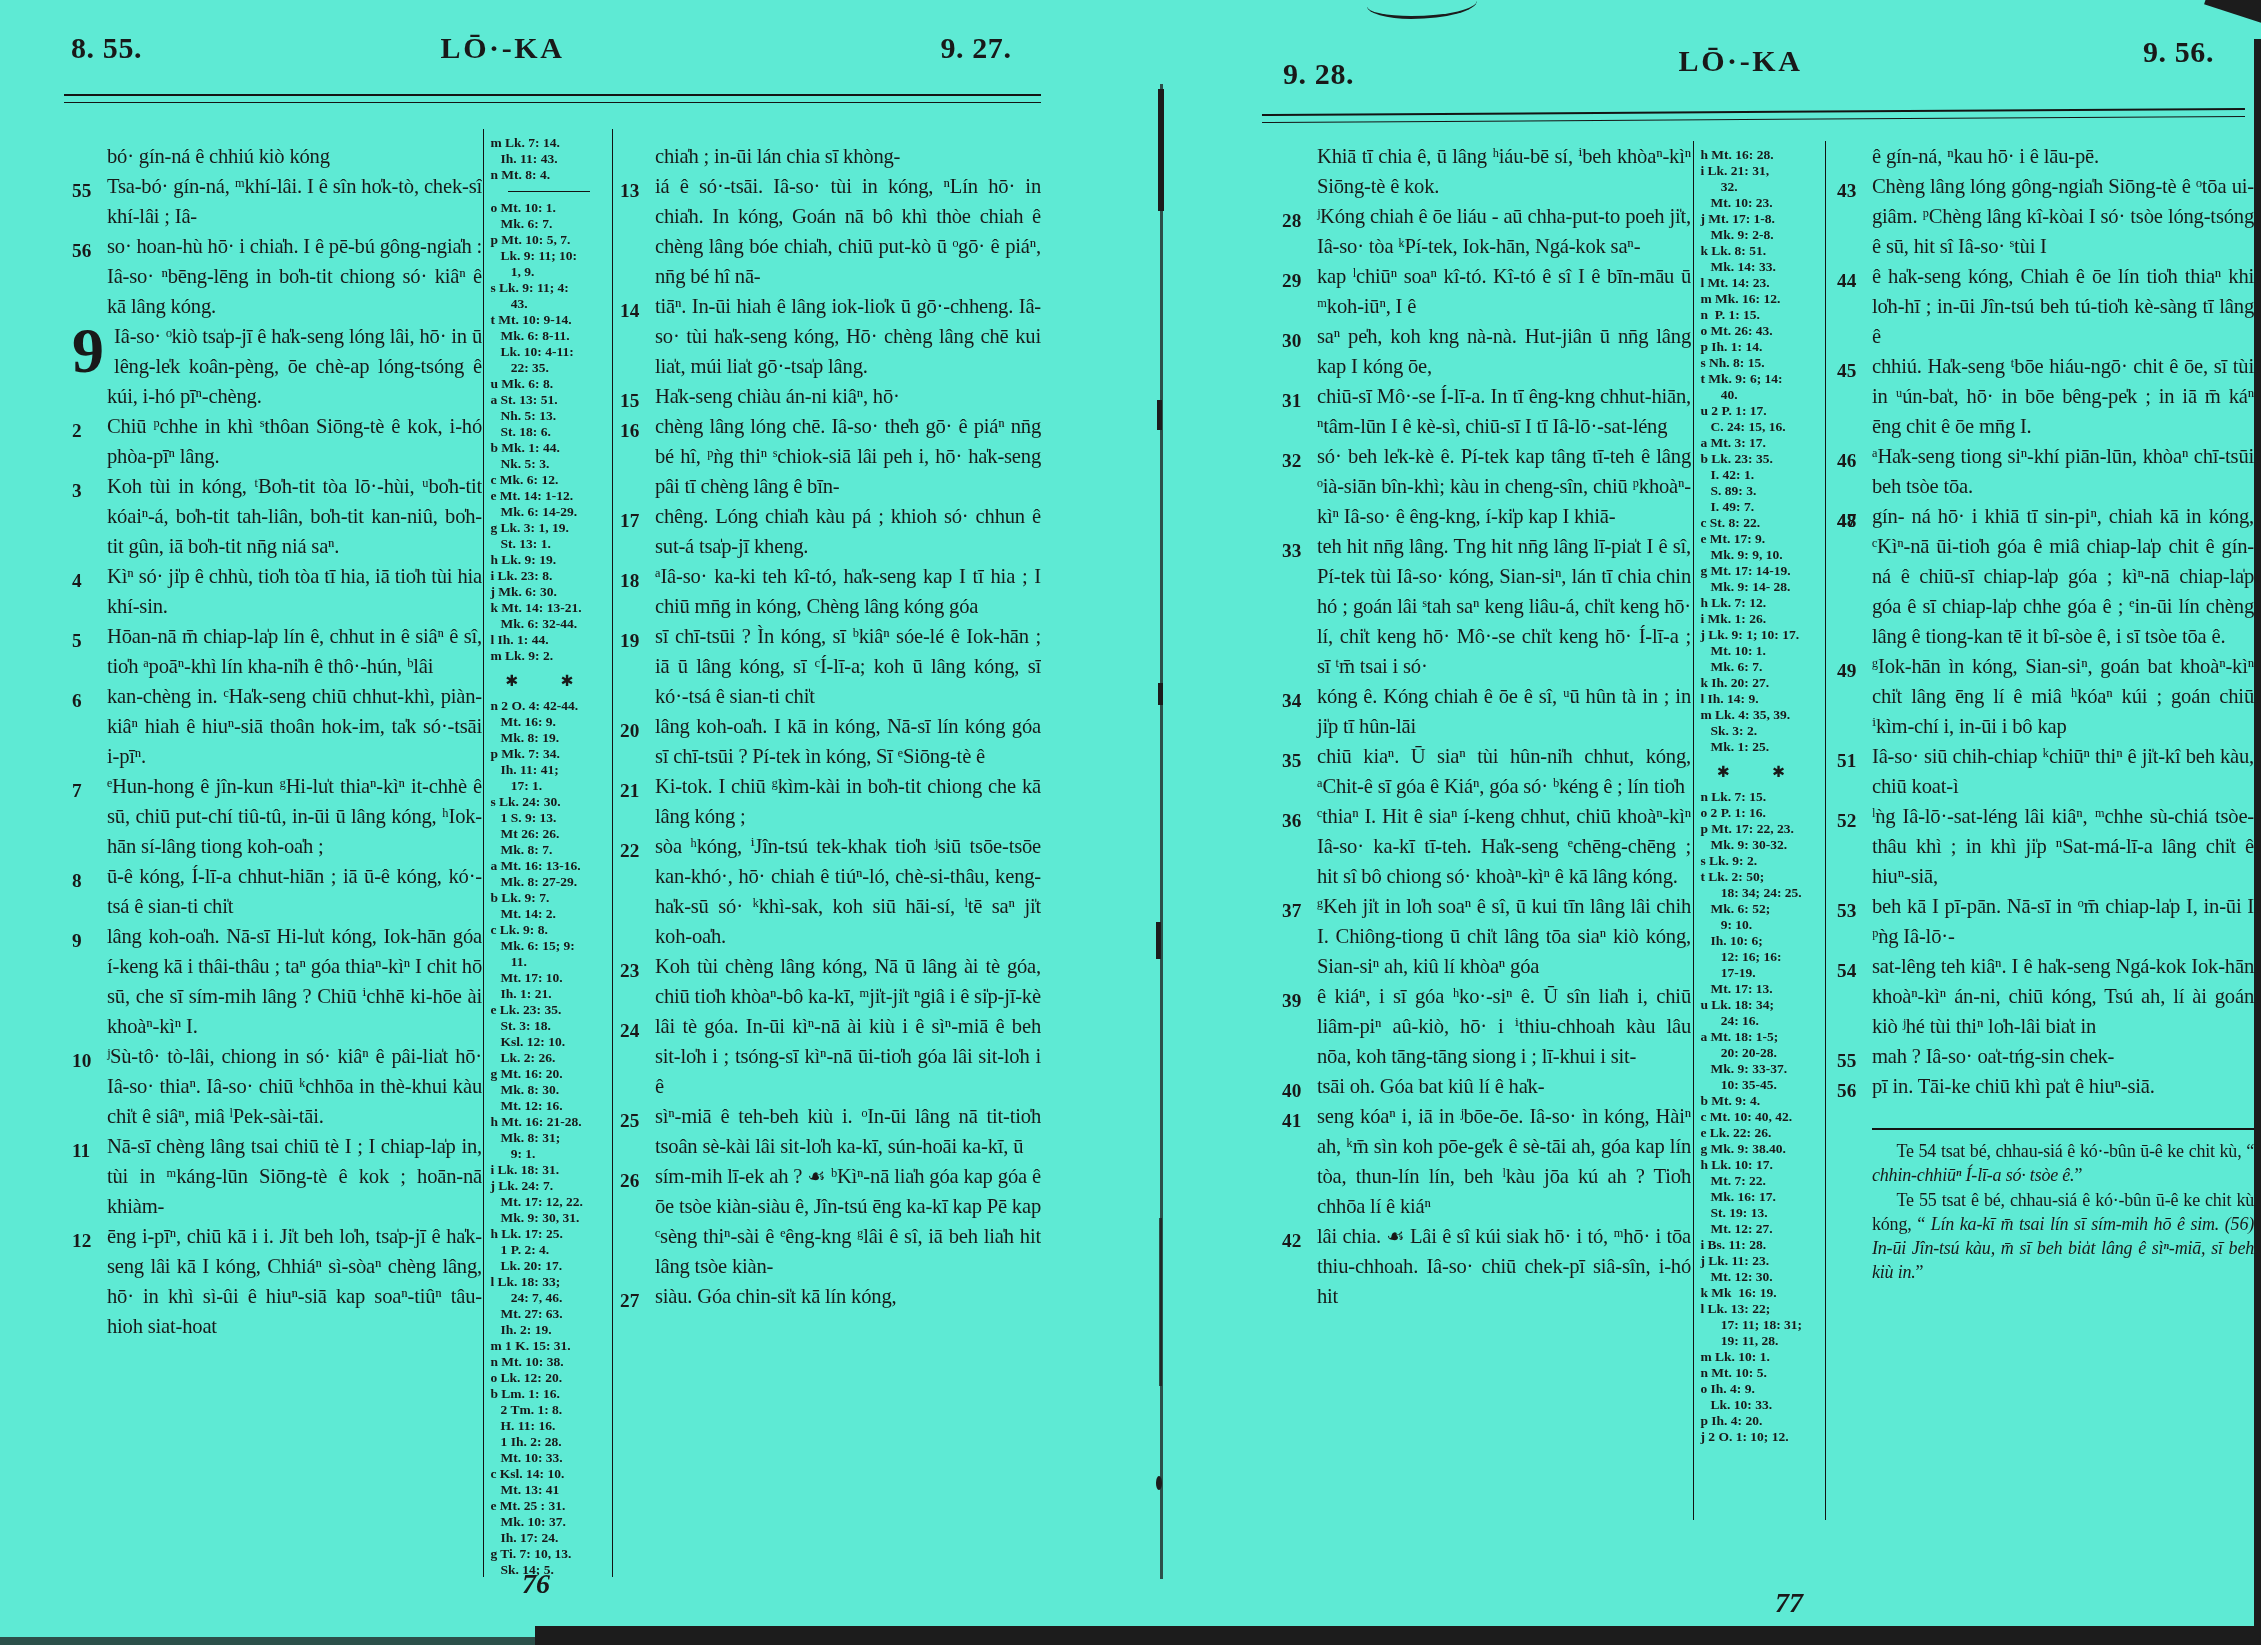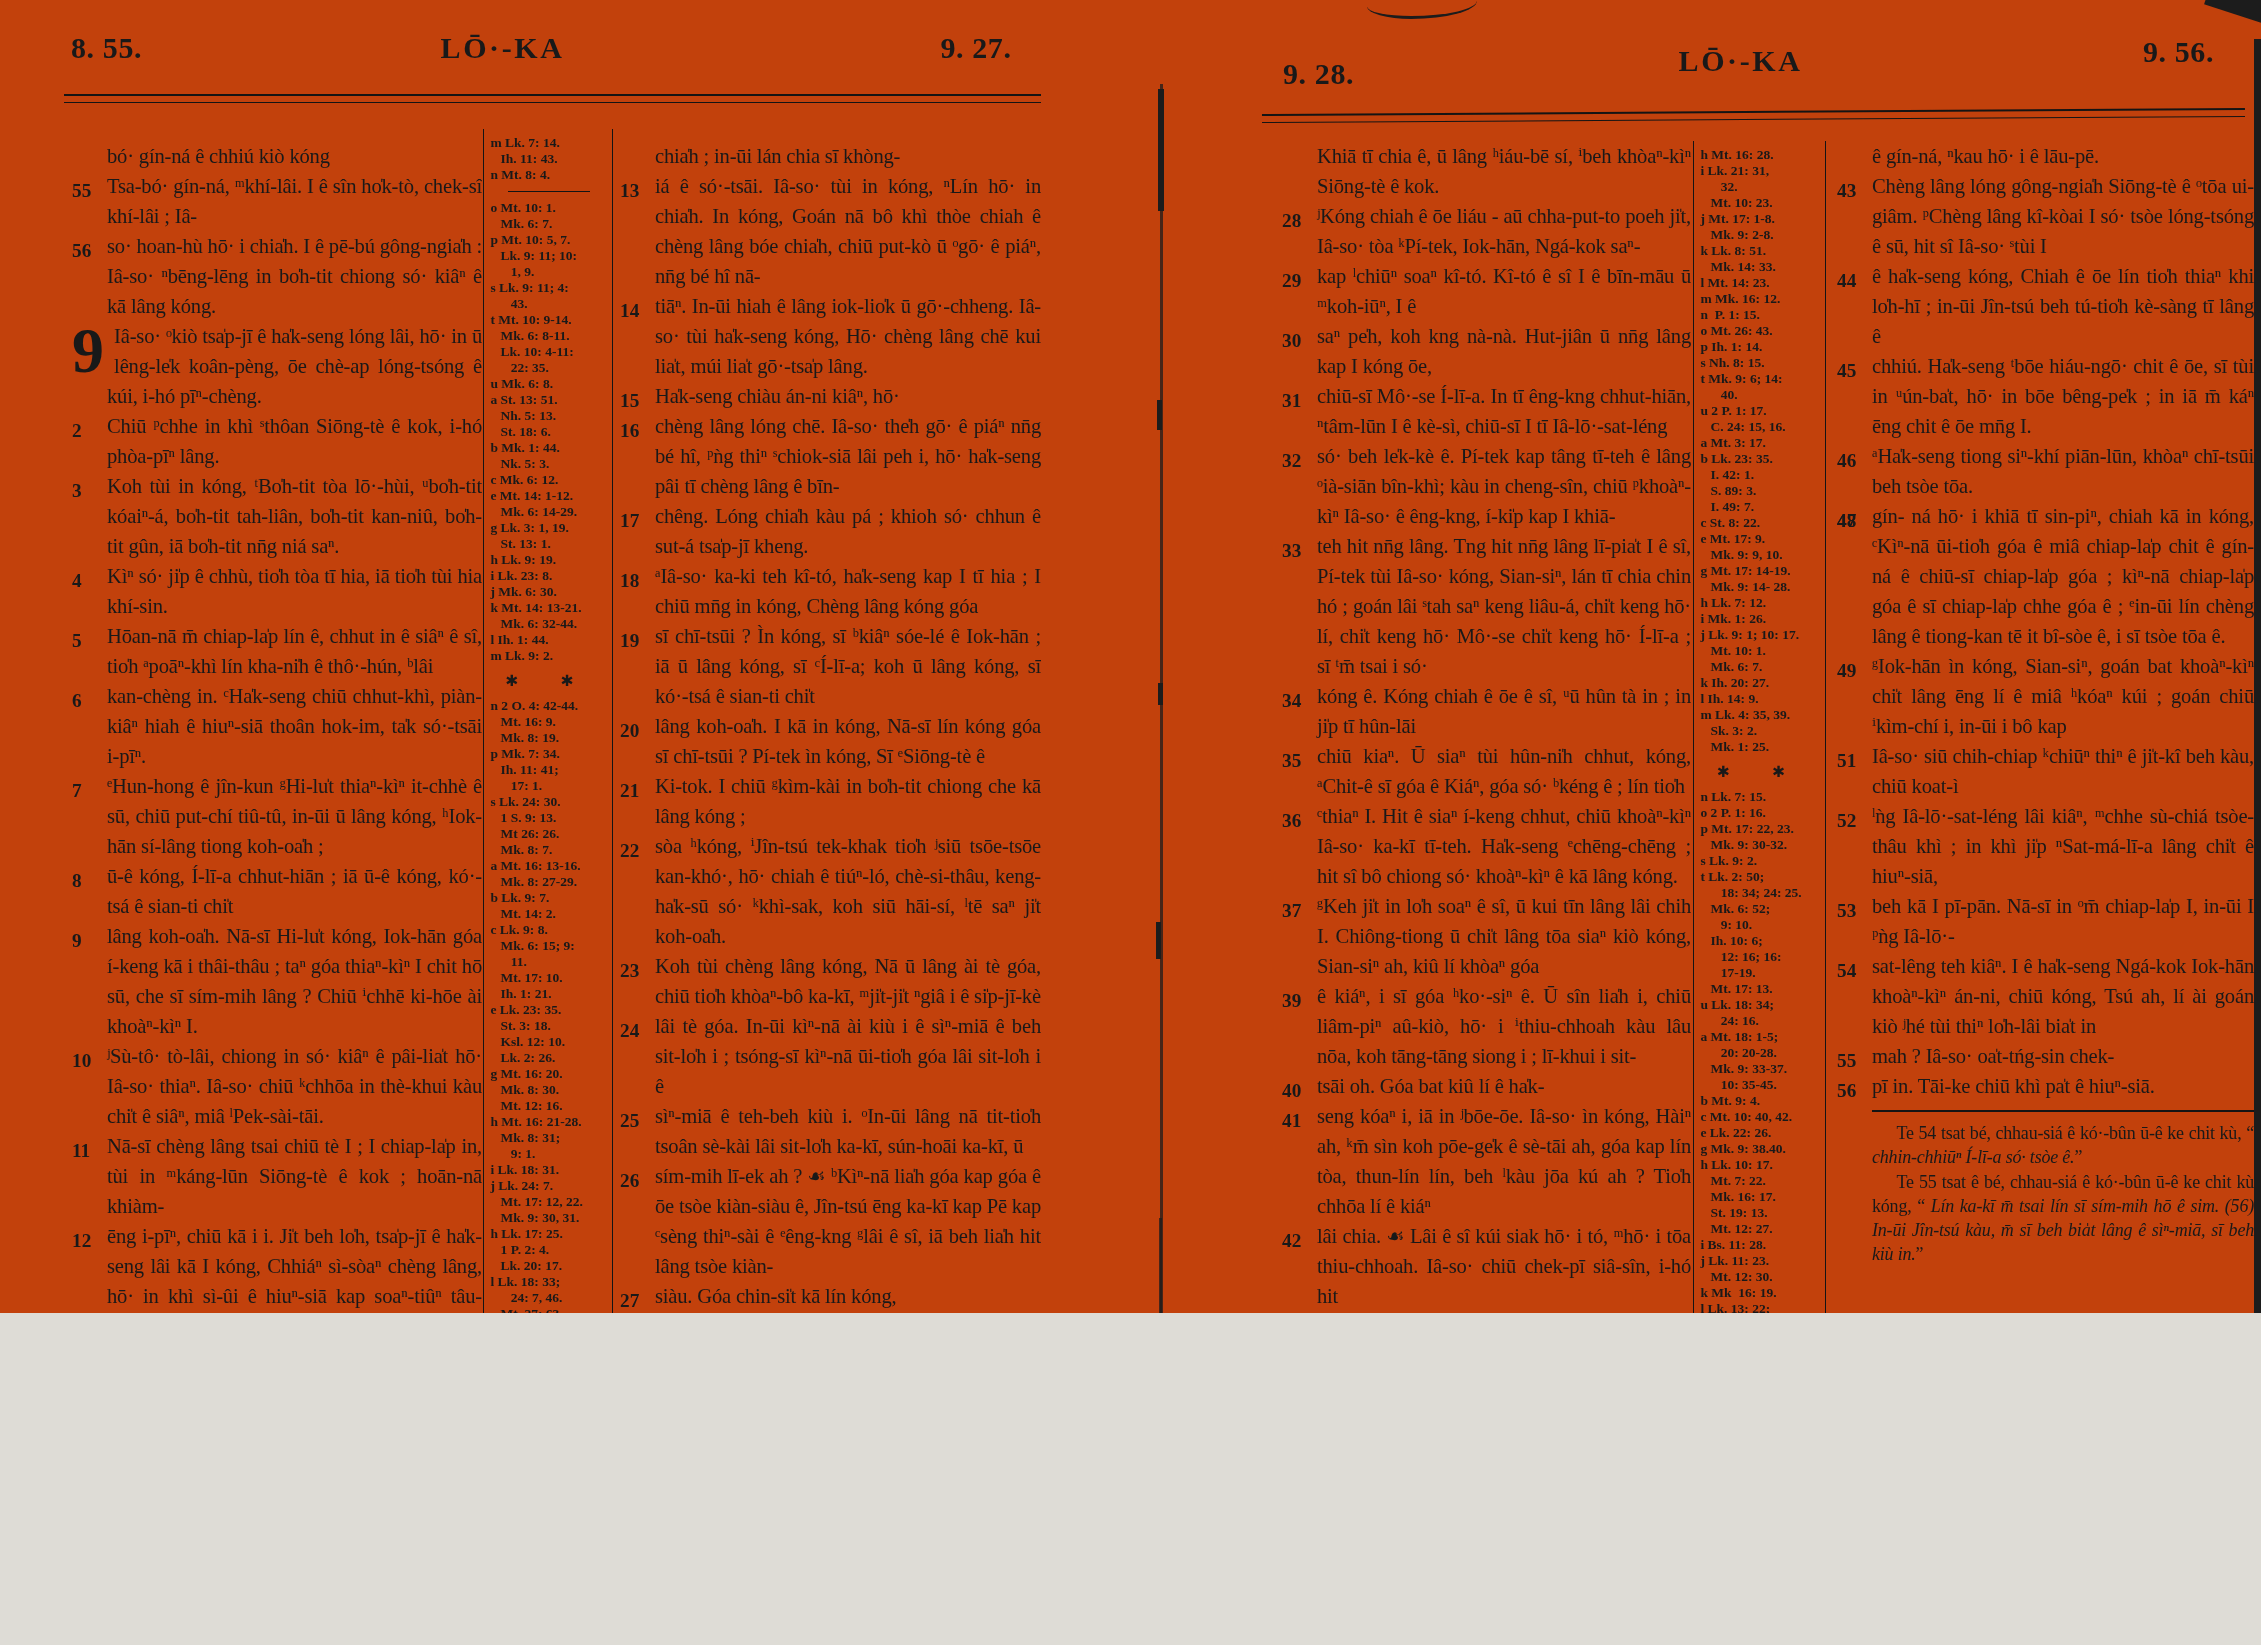--- a/index.html
+++ b/index.html
@@ -1,33 +1,33 @@
 <!DOCTYPE html>
 <html style="font-size:10.3px"><head>
 <meta charset="utf-8">
 <style>
   html,body{margin:0;padding:0;background:#dedcd6;}
-  #stage{position:relative;width:2261px;height:1313px;background:#c2410c;overflow:hidden;
+  #stage{position:relative;width:2261px;height:1645px;background:#5eead4;overflow:hidden;
          font-family:"Liberation Serif","DejaVu Serif","DejaVu Sans",serif;color:#191919;}
   .hdr{position:absolute;font-size:30px;font-weight:bold;letter-spacing:0.6px;white-space:nowrap;}
   .title{letter-spacing:2.6px;}
   .dblrule{position:absolute;height:5.8px;border-top:2.6px solid #141414;border-bottom:1.9px solid #141414;}
   .col{position:absolute;overflow:hidden;text-align:justify;font-size:20.6px;line-height:30px;letter-spacing:-0.2px;}
   .verse{position:relative;}
   .vnum{position:absolute;left:-35px;top:5px;font-weight:bold;font-size:19.3px;letter-spacing:0;}
   .chnum{float:left;font-size:64px;line-height:54px;font-weight:bold;margin:2.6px 10.3px 0 -35px;}
   .vtext{}
   .refcol{position:absolute;border-left:1.9px solid #141414;border-right:1.9px solid #141414;
           padding:6.4px 3.9px 0 6.4px;font-size:13.5px;line-height:16px;font-weight:bold;
           white-space:pre-wrap;overflow:hidden;letter-spacing:0;}
   .refline{white-space:pre-wrap;}
   .refrule{border-top:1.9px solid #141414;width:70%;margin:7.7px auto;}
   .refstars{text-align:center;letter-spacing:19.3px;padding:9px 0;font-size:15.5px;}
   .pagenum{position:absolute;font-size:28px;font-weight:bold;font-style:italic;}
-  .footnote{margin-top:9px;border-top:2.6px solid #141414;padding-top:9px;font-size:18px;line-height:24px;}
+  .footnote{margin-top:27px;border-top:2.6px solid #141414;padding-top:9px;font-size:18px;line-height:24px;}
   .footnote p{margin:0 0 1.3px 0;text-indent:24.5px;}
   .fn-i{font-style:italic;}
   .artifact{position:absolute;background:#1c1c1c;}
   .soft{opacity:.75;}
 </style>
 </head>
 <body>
 
 <div id="stage">
 

